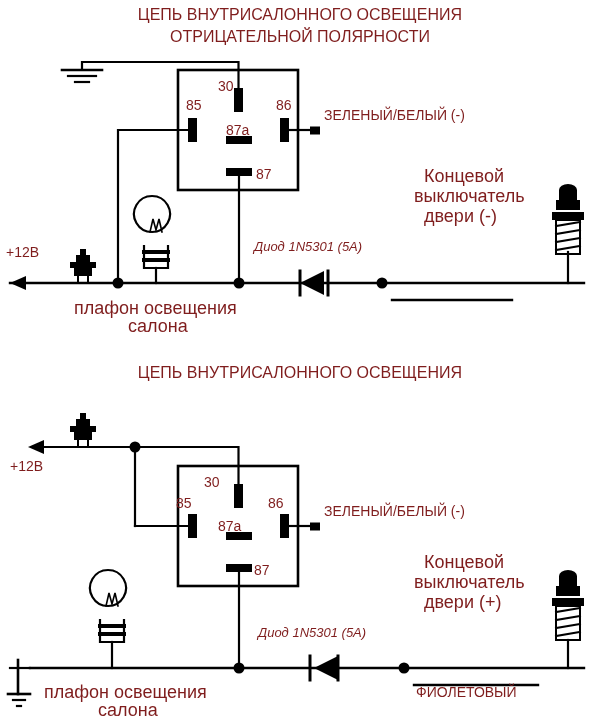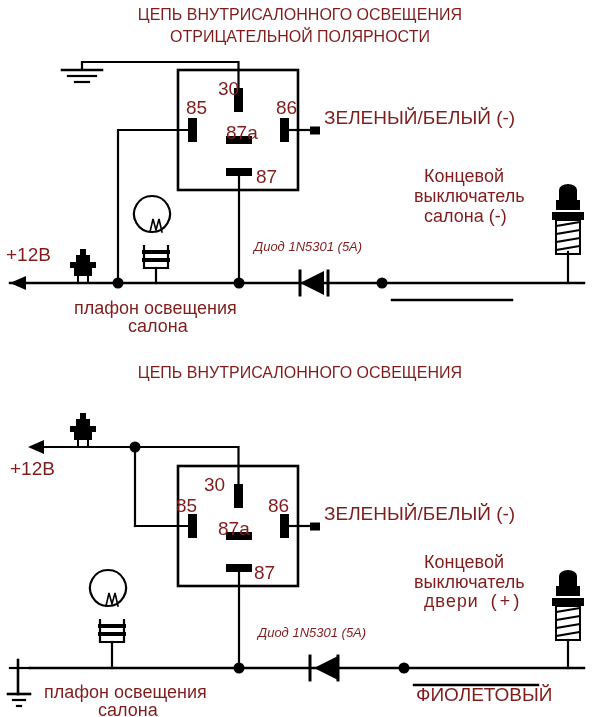--- a/index.html
+++ b/index.html
@@ -1,20 +1,20 @@
 <!DOCTYPE html>
 <html><head>
 <meta charset="utf-8">
 <style>
   html,body{margin:0;padding:0;background:#ffffff;}
   body{width:600px;height:717px;font-family:"Liberation Sans",sans-serif;color:#000;position:relative;overflow:hidden;}
   .stage{position:absolute;left:0;top:0;width:600px;height:717px;}
   .lbl{position:absolute;font-family:"Liberation Sans",sans-serif;color:#7f1d1d;white-space:pre;line-height:1.15;}
   .title{font-size:16px;font-weight:400;text-align:center;width:100%;left:0;}
-  .big{font-size:19px;}
+  .big{font-size:14px;}
   .mid{font-size:18px;text-align:right;}
   .ital{font-style:italic;font-size:13px;}
   svg{position:absolute;left:0;top:0;}
 </style>
 </head>
 <body>
 
 <div class="stage">
 
   <svg width="600" height="717" viewBox="0 0 600 717">
@@ -147,21 +147,21 @@
   <div class="lbl big" style="left:218px;top:78px;">30</div>
   <div class="lbl big" style="left:186px;top:97px;">85</div>
   <div class="lbl big" style="left:276px;top:97px;">86</div>
   <div class="lbl big" style="left:226px;top:122px;">87a</div>
   <div class="lbl big" style="left:256px;top:166px;">87</div>
 
   <div class="lbl big" style="left:324px;top:107px;">ЗЕЛЕНЫЙ/БЕЛЫЙ (-)</div>
 
   <div class="lbl mid" style="left:424px;top:166px;">Концевой</div>
   <div class="lbl mid" style="left:414px;top:186px;">выключатель</div>
-  <div class="lbl mid" style="left:424px;top:206px;">салона (-)</div>
+  <div class="lbl mid" style="left:424px;top:206px;">двери (-)</div>
 
   <div class="lbl ital" style="left:254px;top:240px;">Диод 1N5301 (5А)</div>
 
   <div class="lbl big" style="left:6px;top:244px;">+12В</div>
 
   <div class="lbl mid" style="left:74px;top:298px;">плафон освещения</div>
   <div class="lbl mid" style="left:128px;top:316px;">салона</div>
 
 
   <div class="lbl title" style="top:364px;">ЦЕПЬ ВНУТРИСАЛОННОГО ОСВЕЩЕНИЯ</div>
@@ -169,21 +169,21 @@
   <div class="lbl big" style="left:204px;top:474px;">30</div>
   <div class="lbl big" style="left:176px;top:495px;">85</div>
   <div class="lbl big" style="left:268px;top:495px;">86</div>
   <div class="lbl big" style="left:218px;top:518px;">87a</div>
   <div class="lbl big" style="left:254px;top:562px;">87</div>
 
   <div class="lbl big" style="left:324px;top:503px;">ЗЕЛЕНЫЙ/БЕЛЫЙ (-)</div>
 
   <div class="lbl mid" style="left:424px;top:552px;">Концевой</div>
   <div class="lbl mid" style="left:414px;top:572px;">выключатель</div>
-  <div class="lbl mid" style="left:424px;top:592px;font-family:Liberation Mono, monospace;">двери (+)</div>
+  <div class="lbl mid" style="left:424px;top:592px;">двери (+)</div>
 
   <div class="lbl ital" style="left:258px;top:626px;">Диод 1N5301 (5А)</div>
 
   <div class="lbl big" style="left:10px;top:458px;">+12В</div>
 
   <div class="lbl mid" style="left:44px;top:682px;">плафон освещения</div>
   <div class="lbl mid" style="left:98px;top:700px;">салона</div>
 
   <div class="lbl big" style="left:416px;top:684px;">ФИОЛЕТОВЫЙ</div>
 

